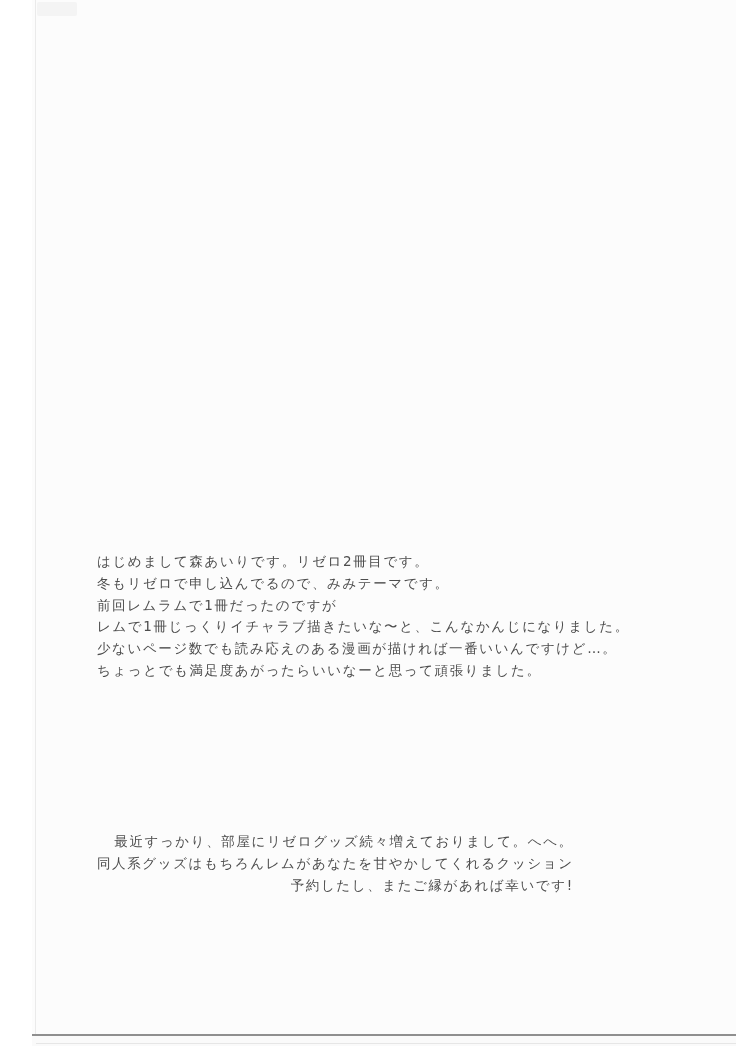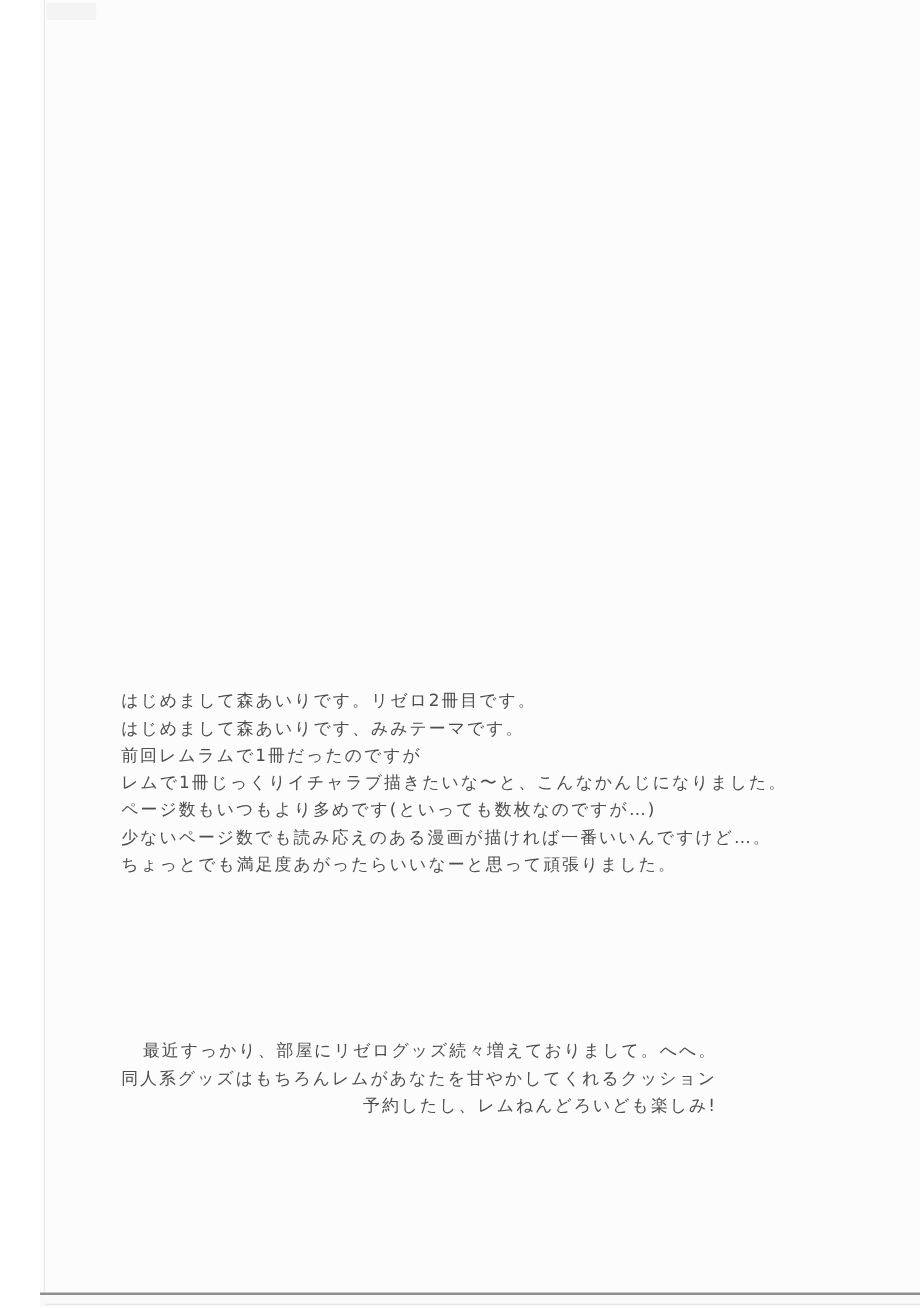--- a/index.html
+++ b/index.html
@@ -75,33 +75,32 @@
 <body>
 
 <div class="page">
 
   <div class="smudge-topleft"></div>
   <div class="edge-left"></div>
   <div class="edge-right"></div>
 
   <div class="para para-1">
     <div class="text-line">はじめまして森あいりです。リゼロ2冊目です。</div>
-    <div class="text-line">はじめまして森あいりです、みみテーマです。</div>
+    <div class="text-line">冬もリゼロで申し込んでるので、みみテーマです。</div>
     <div class="text-line">前回レムラムで1冊だったのですが</div>
     <div class="text-line">レムで1冊じっくりイチャラブ描きたいな〜と、こんなかんじになりました。</div>
-    <div class="text-line">ページ数もいつもより多めです(といっても数枚なのですが…)</div>
     <div class="text-line">少ないページ数でも読み応えのある漫画が描ければ一番いいんですけど…。</div>
     <div class="text-line">ちょっとでも満足度あがったらいいなーと思って頑張りました。</div>
   </div>
 
 
   <div class="para para-3">
     <div class="text-line">最近すっかり、部屋にリゼログッズ続々増えておりまして。へへ。</div>
     <div class="text-line">同人系グッズはもちろんレムがあなたを甘やかしてくれるクッション</div>
-    <div class="text-line">予約したし、レムねんどろいども楽しみ!</div>
+    <div class="text-line">予約したし、またご縁があれば幸いです!</div>
   </div>
 
 
   <div class="scan-line"></div>
   <div class="scan-below"></div>
   <div class="scan-below-line"></div>
 
 </div>
 
 </body></html>

